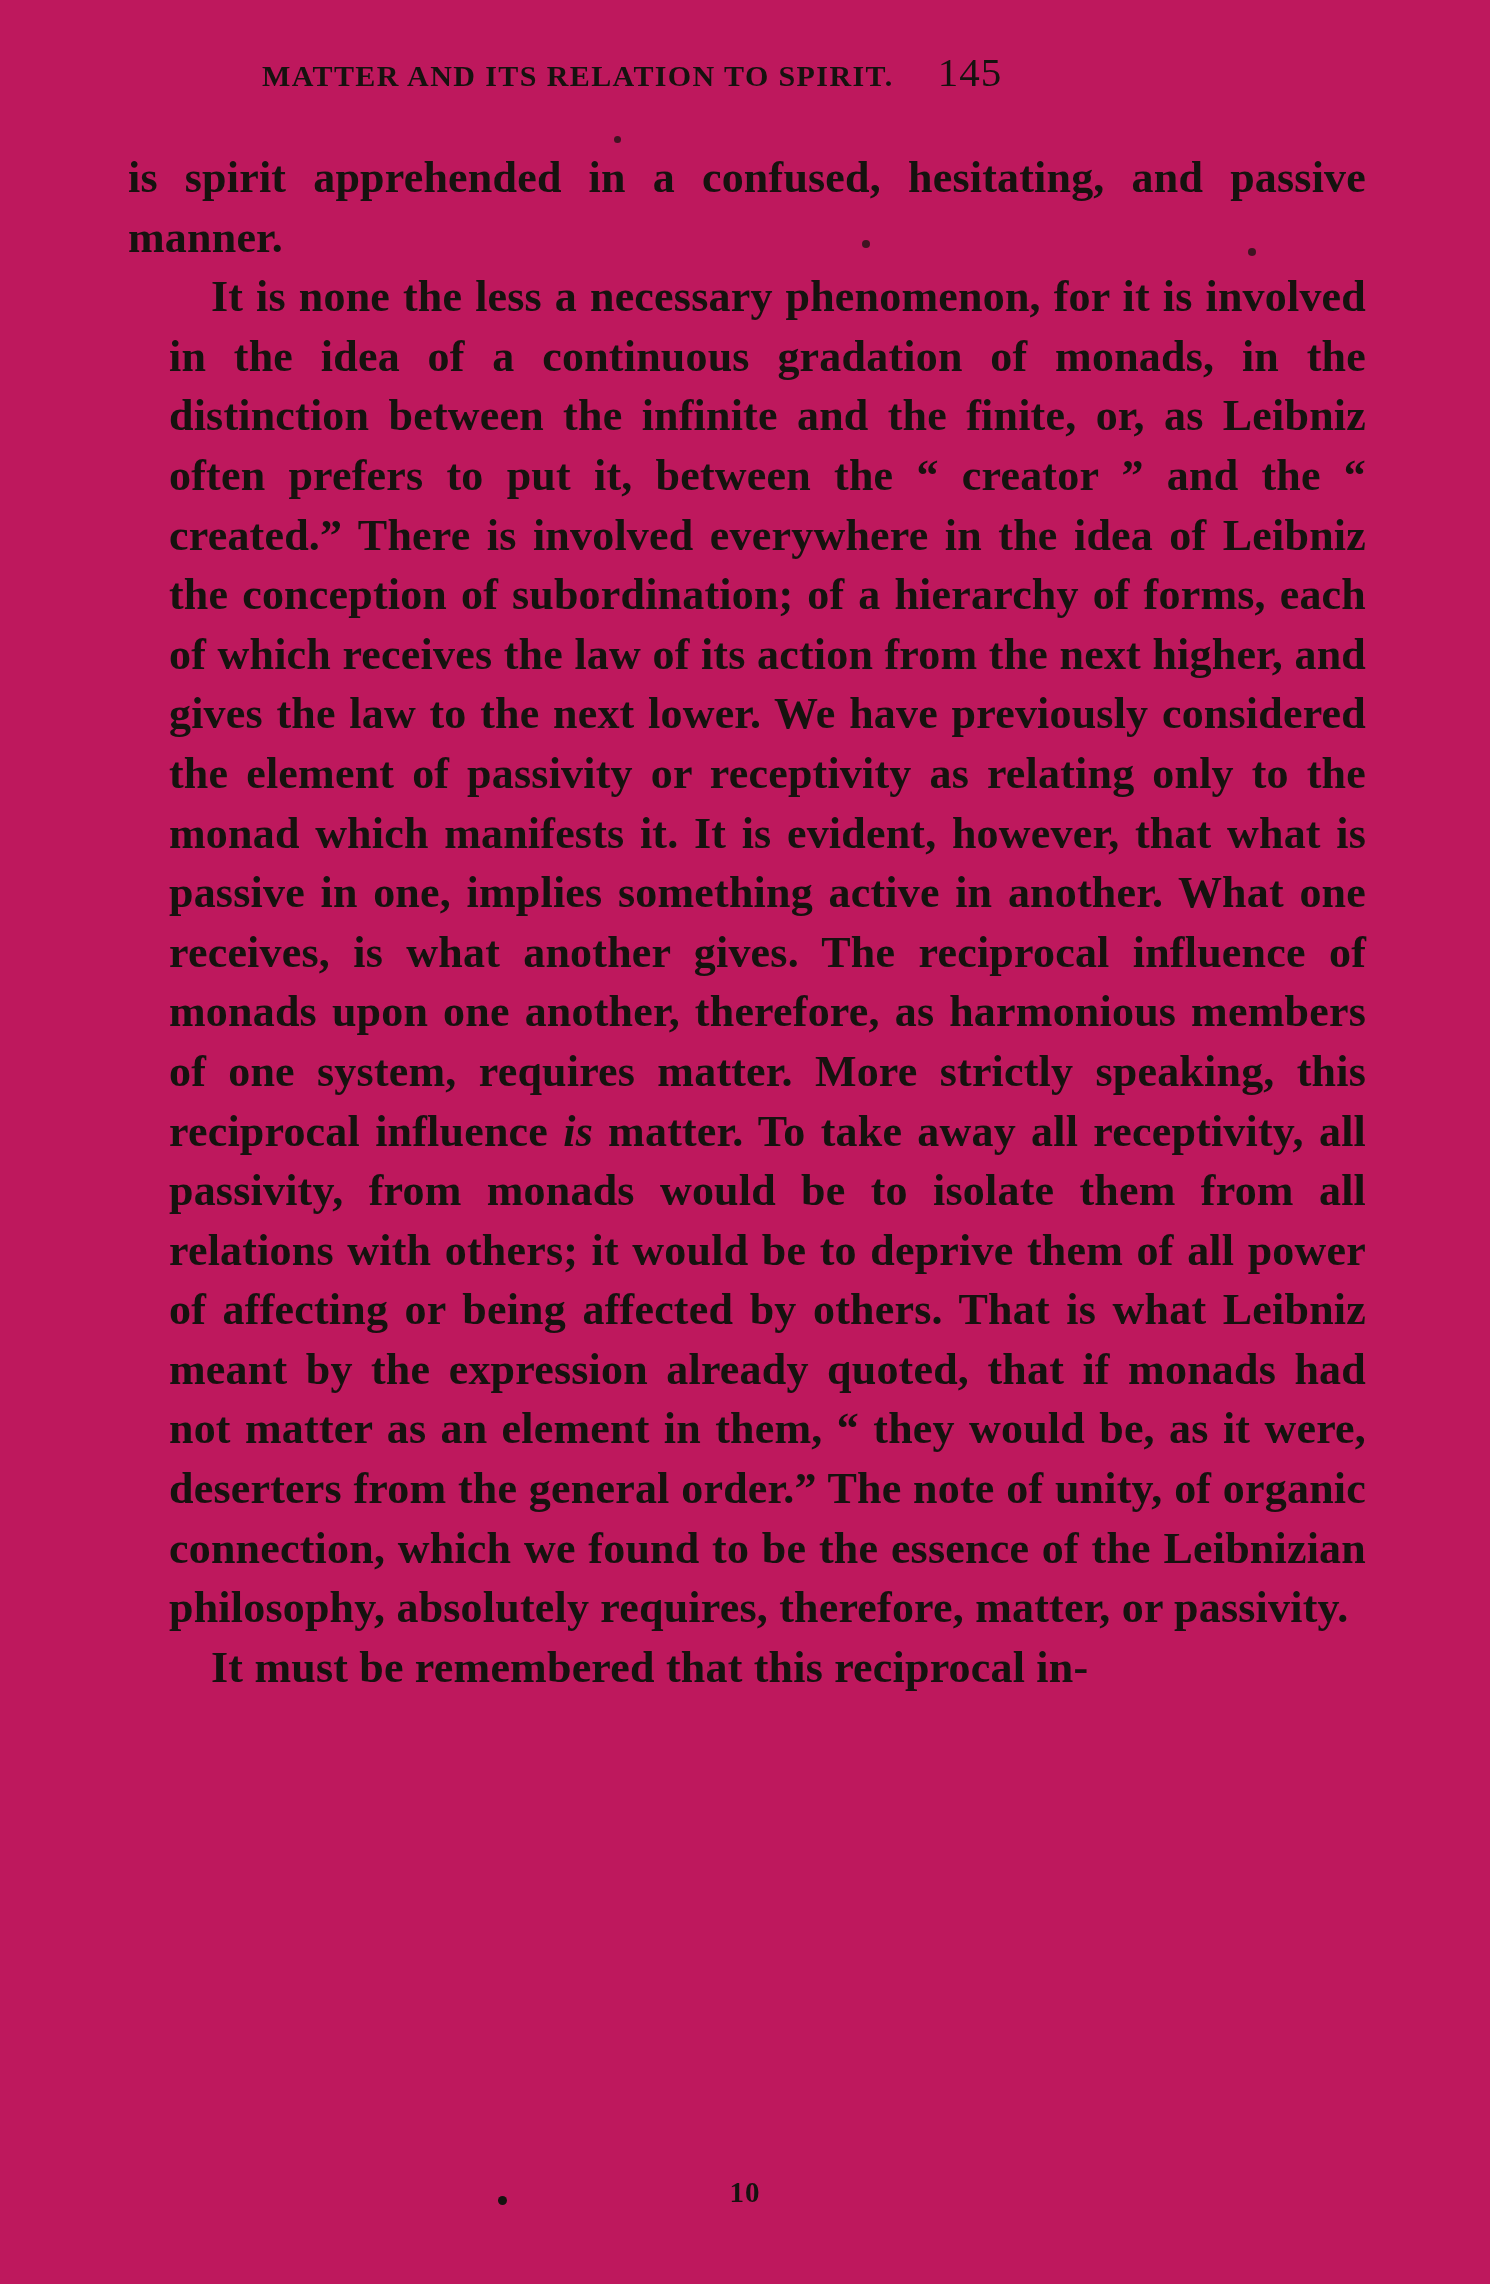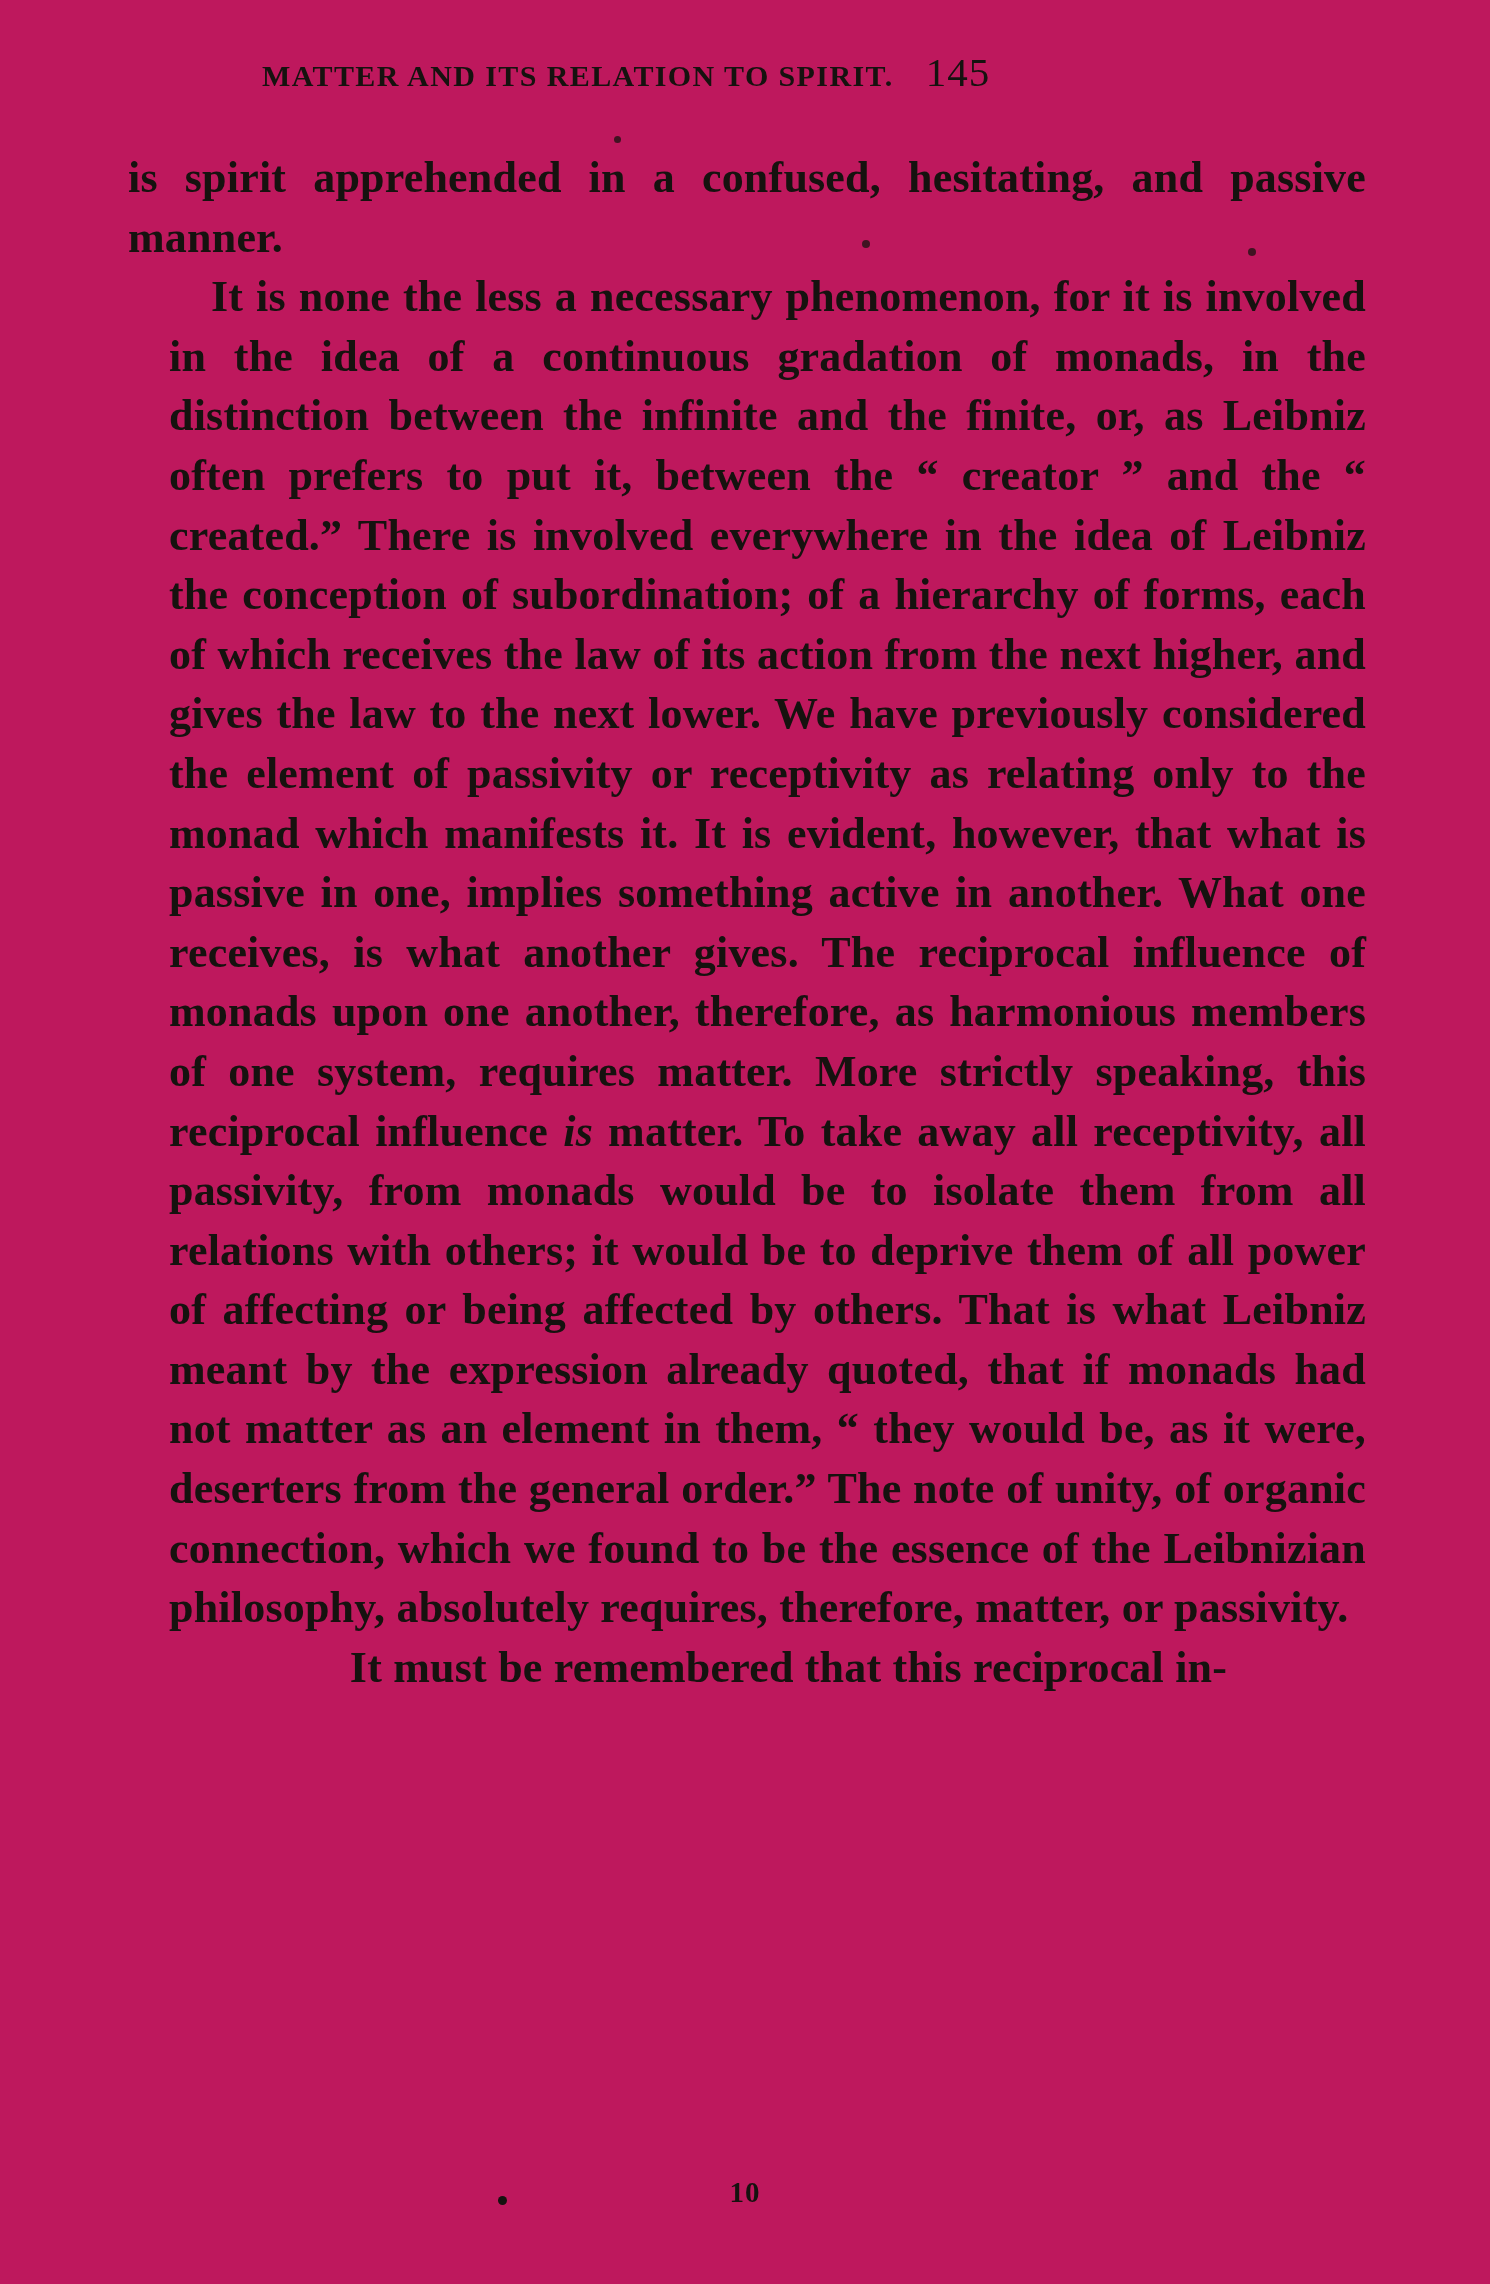--- a/index.html
+++ b/index.html
@@ -39,42 +39,42 @@
     font-family: "Liberation Serif", serif;
     font-weight: bold;
     font-size: 30px;
     letter-spacing: 1.4px;
     white-space: nowrap;
   }
   .folio {
     font-family: "Liberation Serif", serif;
     font-weight: normal;
     font-size: 41px;
-    margin-left: 32px;
+    margin-left: 44px;
     letter-spacing: 1px;
   }
   .body-text {
     font-family: "Liberation Serif", serif;
     font-size: 44px;
     line-height: 59.6px;
     text-align: justify;
     text-justify: inter-word;
     font-weight: 700;
     letter-spacing: 0.2px;
     -webkit-font-smoothing: none;
   }
   .body-text p {
     margin: 0;
   }
   .body-text p.indent {
     text-indent: 42px;
     margin-left: 41px;
   }
   .body-text p.last-line {
-    text-align: center;
+    text-align: left;
   }
   .it { font-style: italic; }
   .footer {
     position: absolute;
     left: 0;
     top: 2176px;
     width: 1490px;
     text-align: center;
   }
   .sig {

